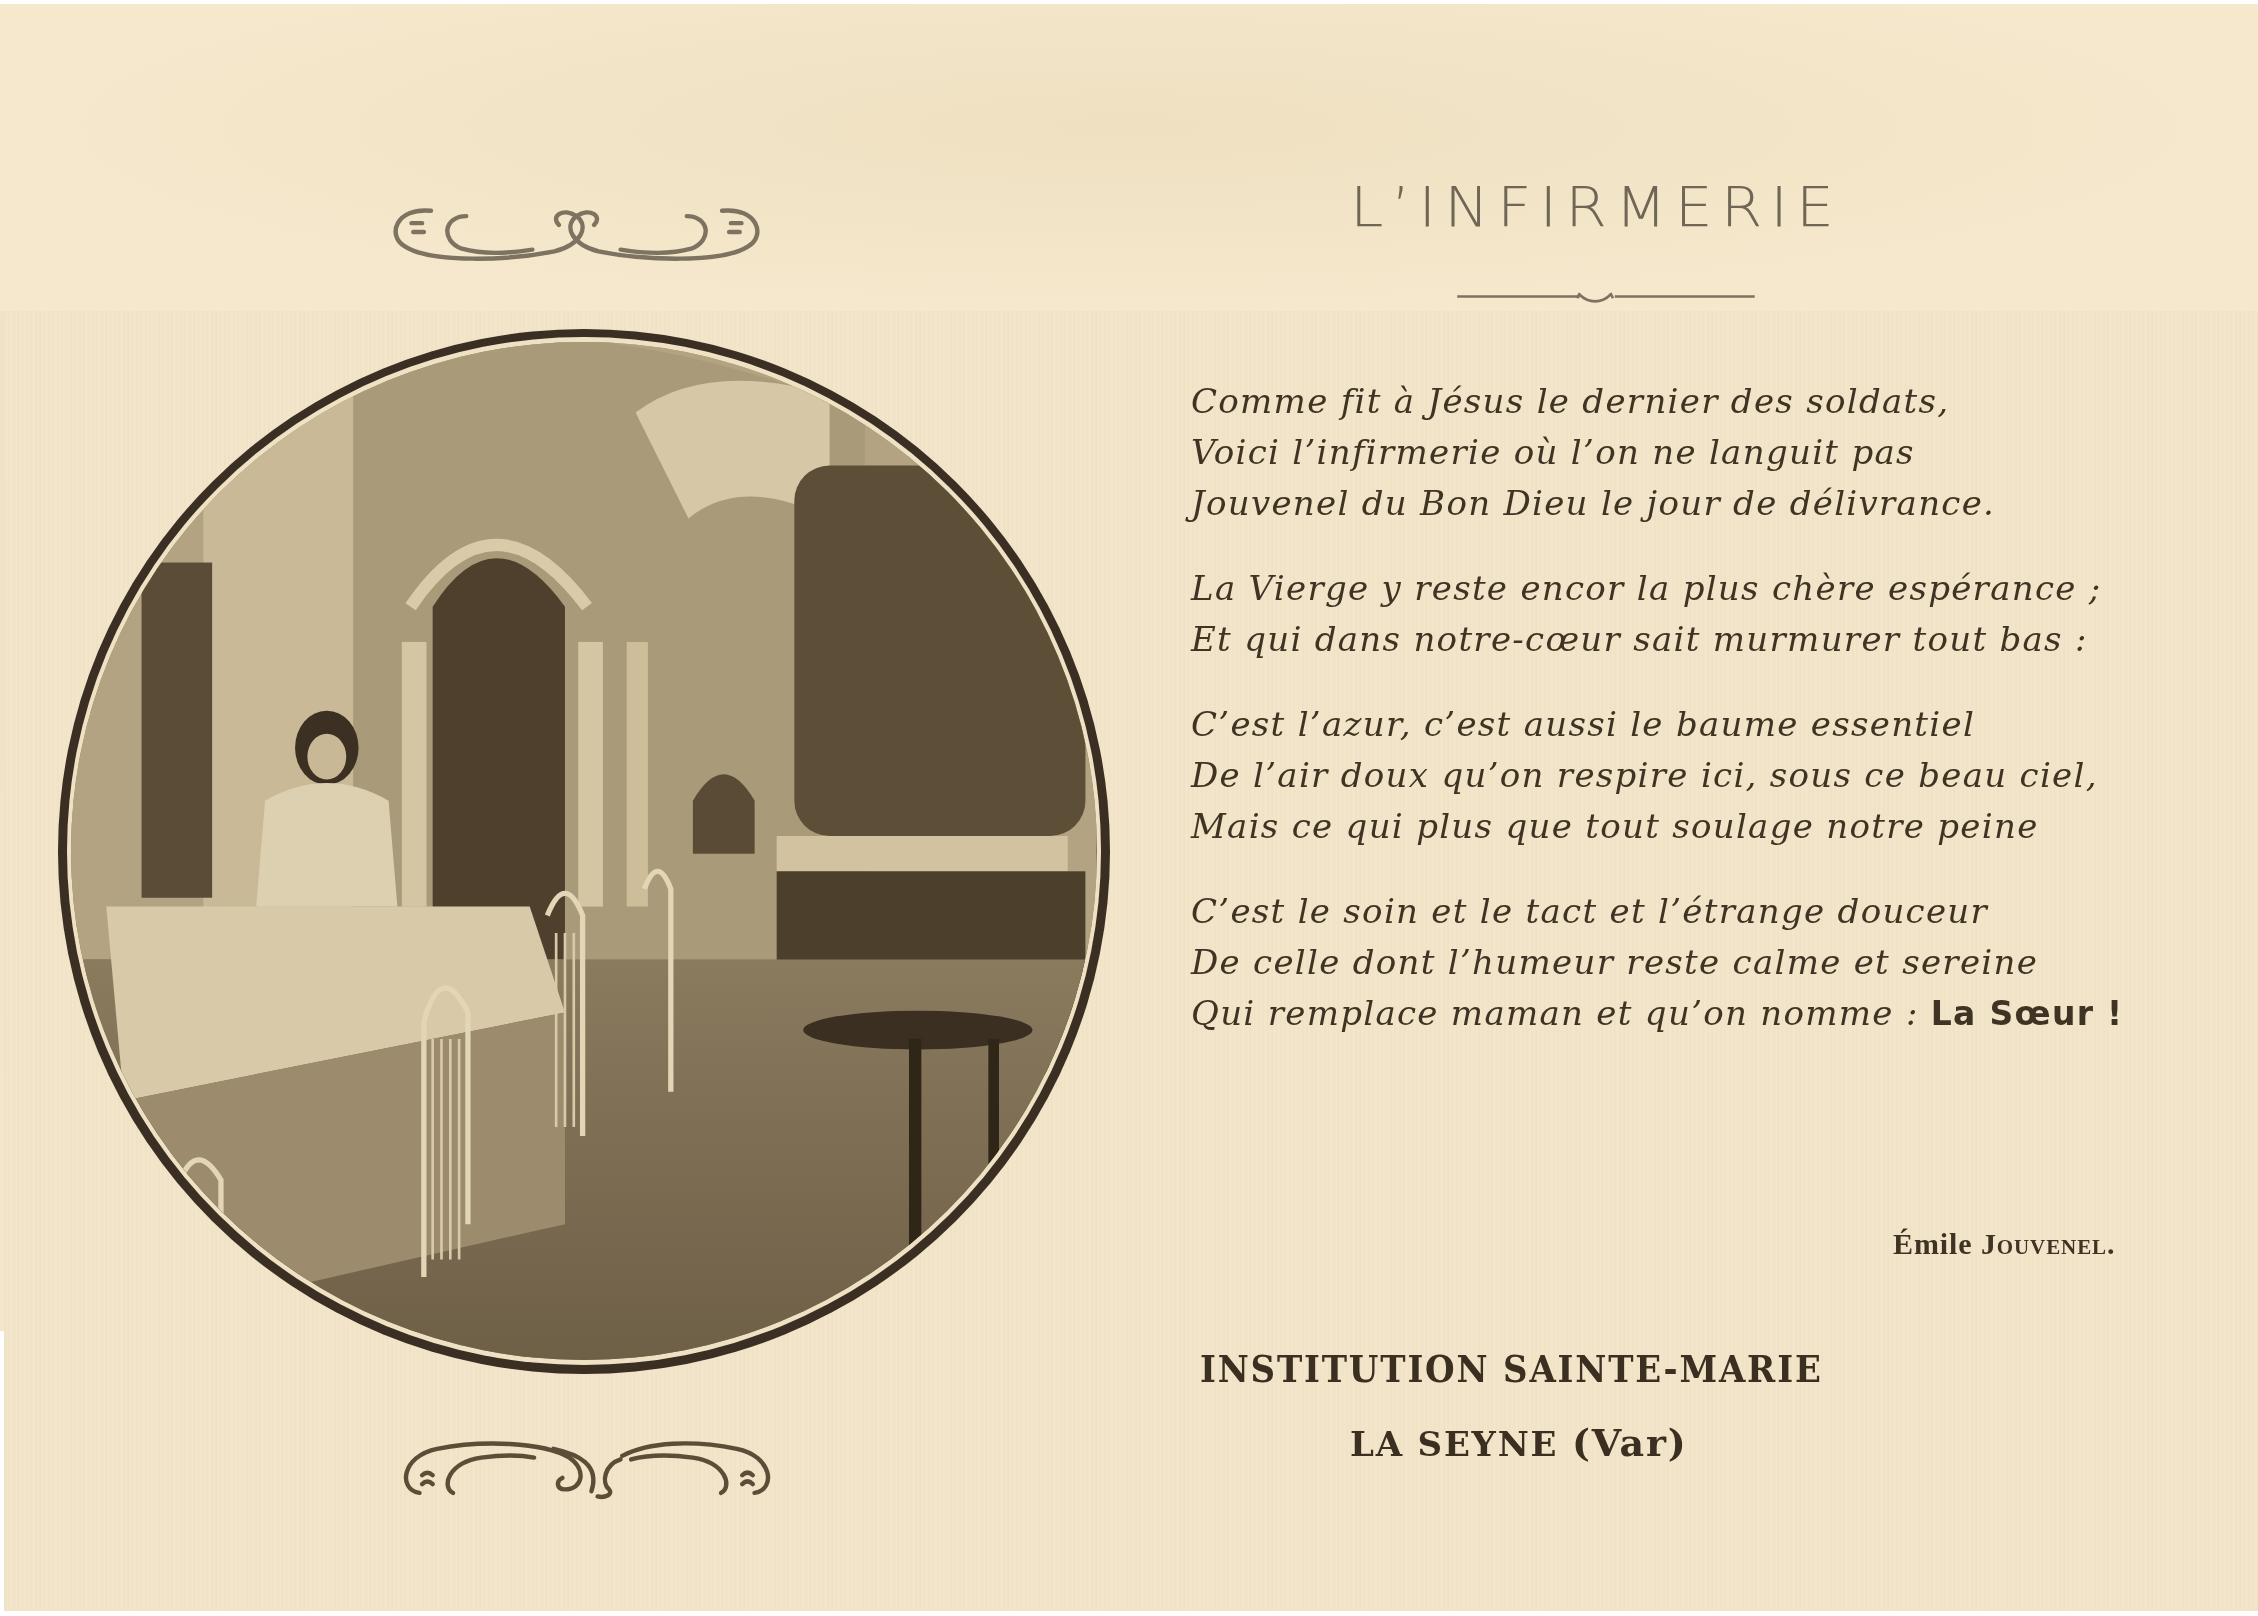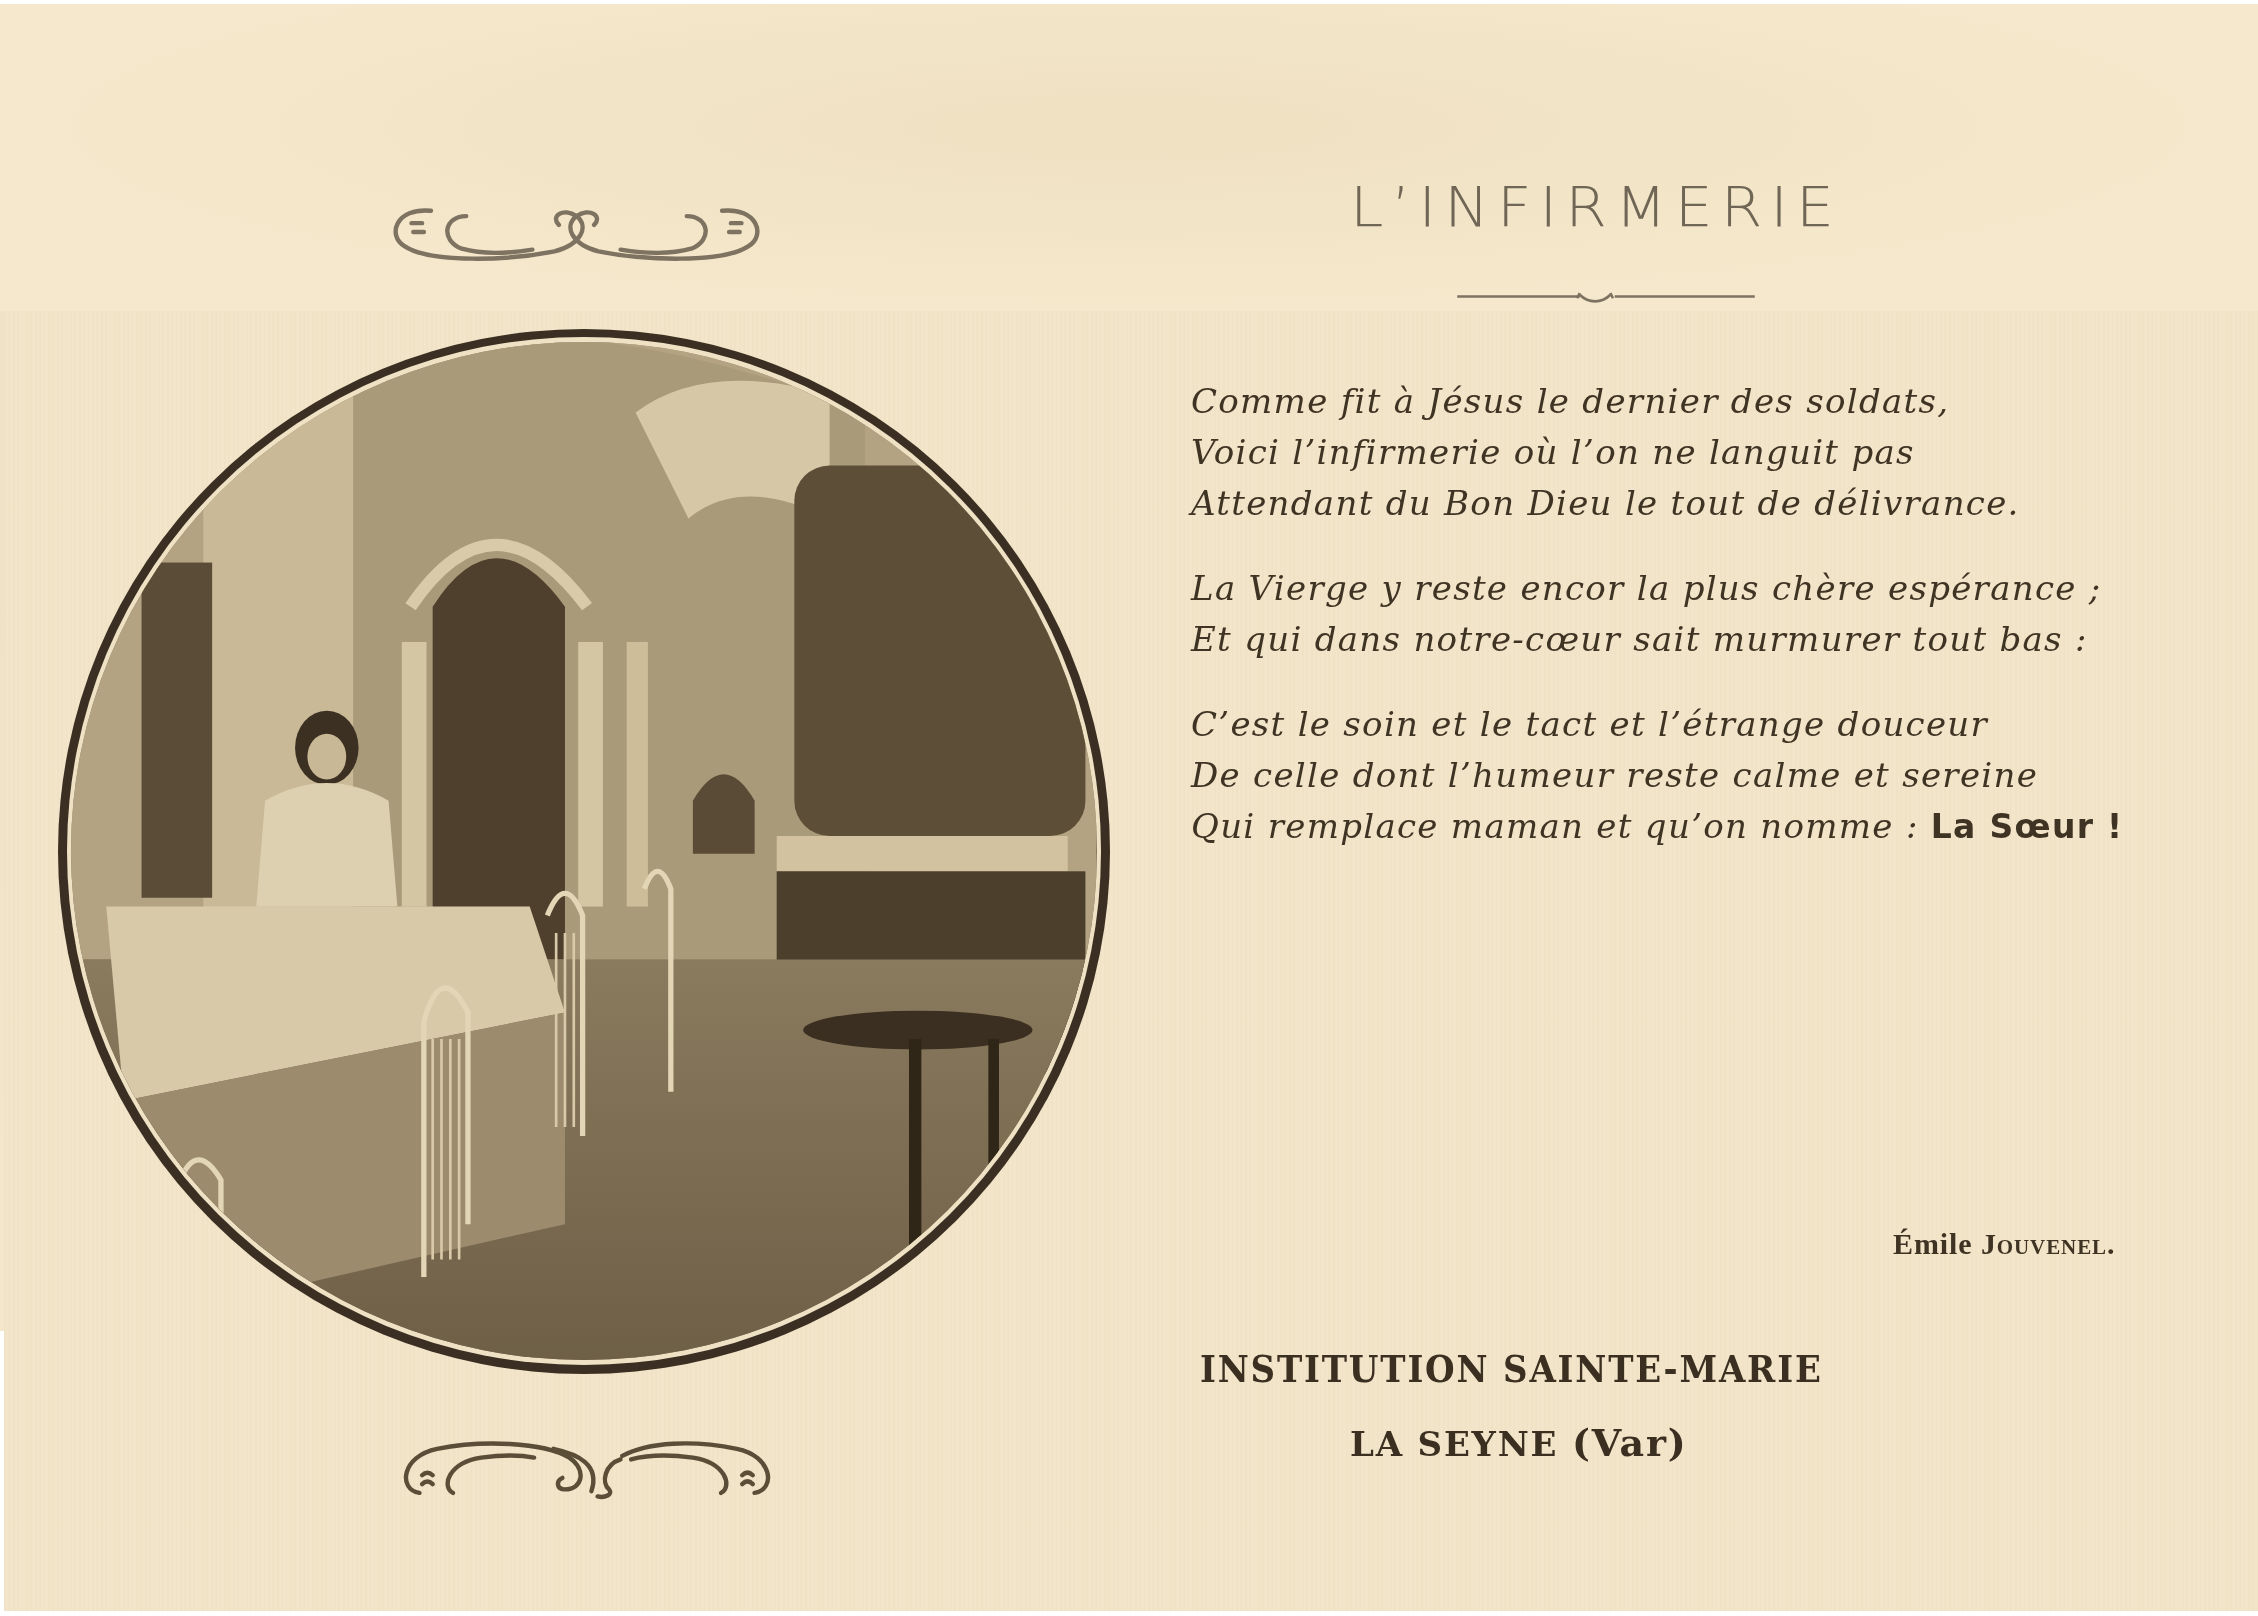--- a/index.html
+++ b/index.html
@@ -169,25 +169,30 @@
           <rect x="1040" y="790" width="12" height="220" fill="#2f2618"></rect>
         </svg>
       </div>
     </div>
   </div>
 
   <div class="poem">
     <div class="stanza">
       <div class="line">Comme fit à Jésus le dernier des soldats,</div>
       <div class="line">Voici l’infirmerie où l’on ne languit pas</div>
-      <div class="line">Attendant du Bon Dieu le tout de délivrance.</div>
+      <div class="line">Jouvenel du Bon Dieu le jour de délivrance.</div>
     </div>
     <div class="stanza">
       <div class="line">La Vierge y reste encor la plus chère espérance ;</div>
       <div class="line">Et qui dans notre-cœur sait murmurer tout bas :</div>
+    </div>
+    <div class="stanza">
+      <div class="line">C’est l’azur, c’est aussi le baume essentiel</div>
+      <div class="line">De l’air doux qu’on respire ici, sous ce beau ciel,</div>
+      <div class="line">Mais ce qui plus que tout soulage notre peine</div>
     </div>
     <div class="stanza">
       <div class="line">C’est le soin et le tact et l’étrange douceur</div>
       <div class="line">De celle dont l’humeur reste calme et sereine</div>
       <div class="line"><span>Qui remplace maman et qu’on nomme : </span><span class="emph">La Sœur !</span></div>
     </div>
   </div>
 
   <div class="author">
     <span>Émile</span>

